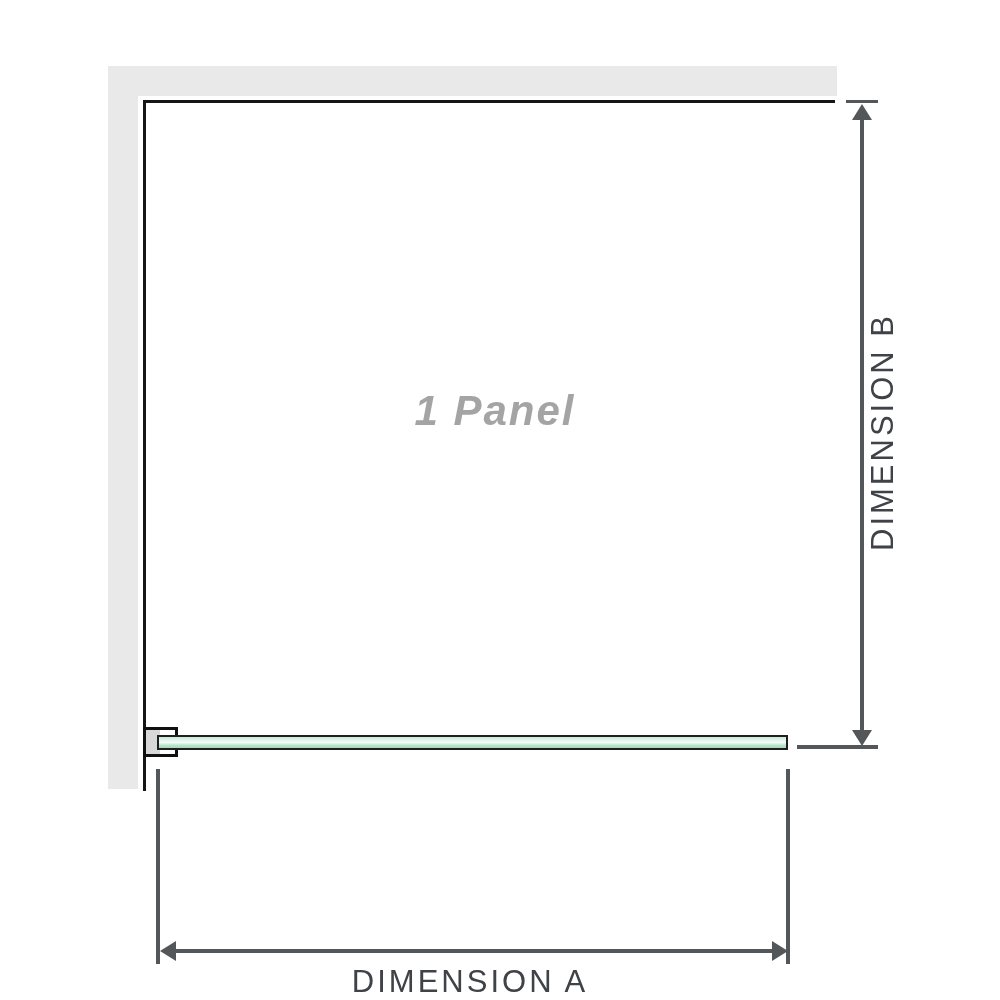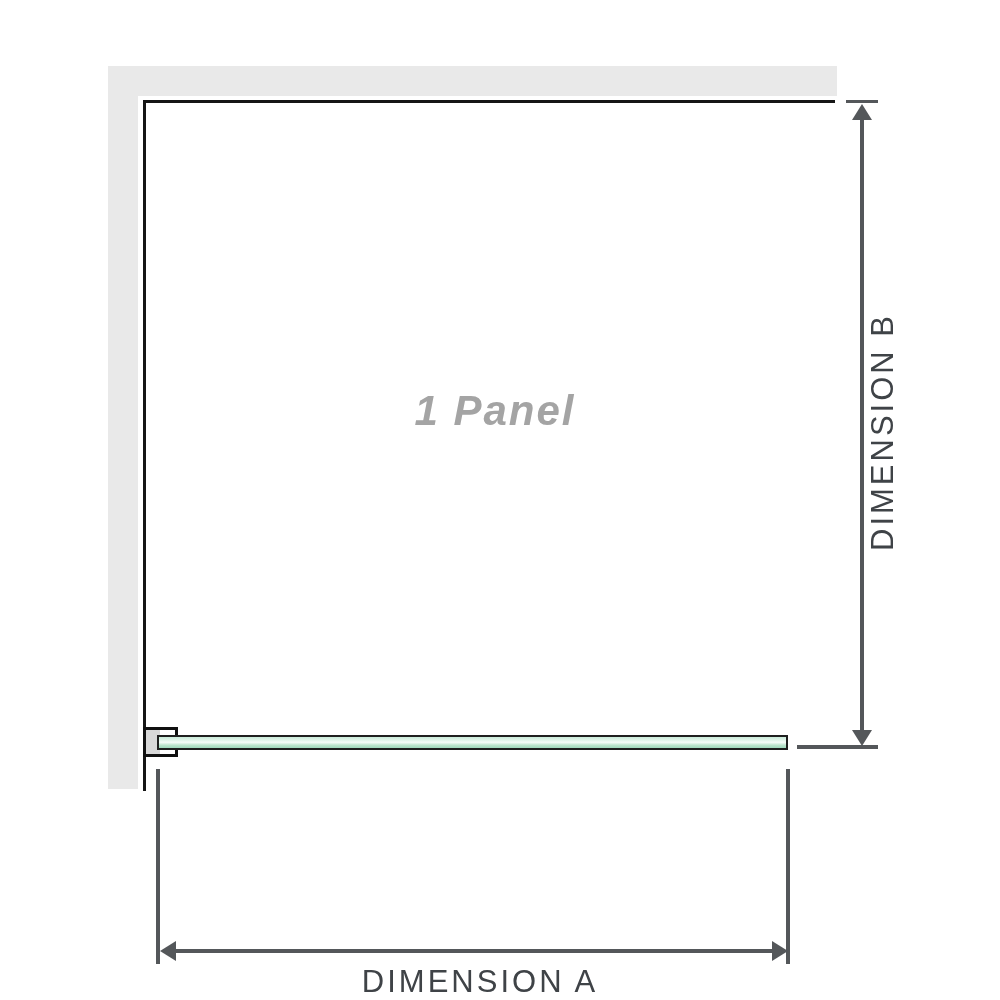--- a/index.html
+++ b/index.html
@@ -97,21 +97,21 @@
     left:160px;top:925px;width:0;height:0;
     border-top:10px solid transparent;border-bottom:10px solid transparent;
     border-right:16px solid var(--dim);
   }
   .dima-arrow-right{
     left:772px;top:925px;width:0;height:0;
     border-top:10px solid transparent;border-bottom:10px solid transparent;
     border-left:16px solid var(--dim);
   }
   .dima-label{
-    left:280px;top:948px;width:400px;
+    left:270px;top:948px;width:400px;
     text-align:center;
     font-size:31px;line-height:36px;font-weight:300;
     letter-spacing:3px;color:var(--dimtext);
     white-space:nowrap;
   }
 
   
   .bottom-rule{left:0;top:987px;width:1000px;height:2px;background:var(--rule);}
 </style>
 </head>

